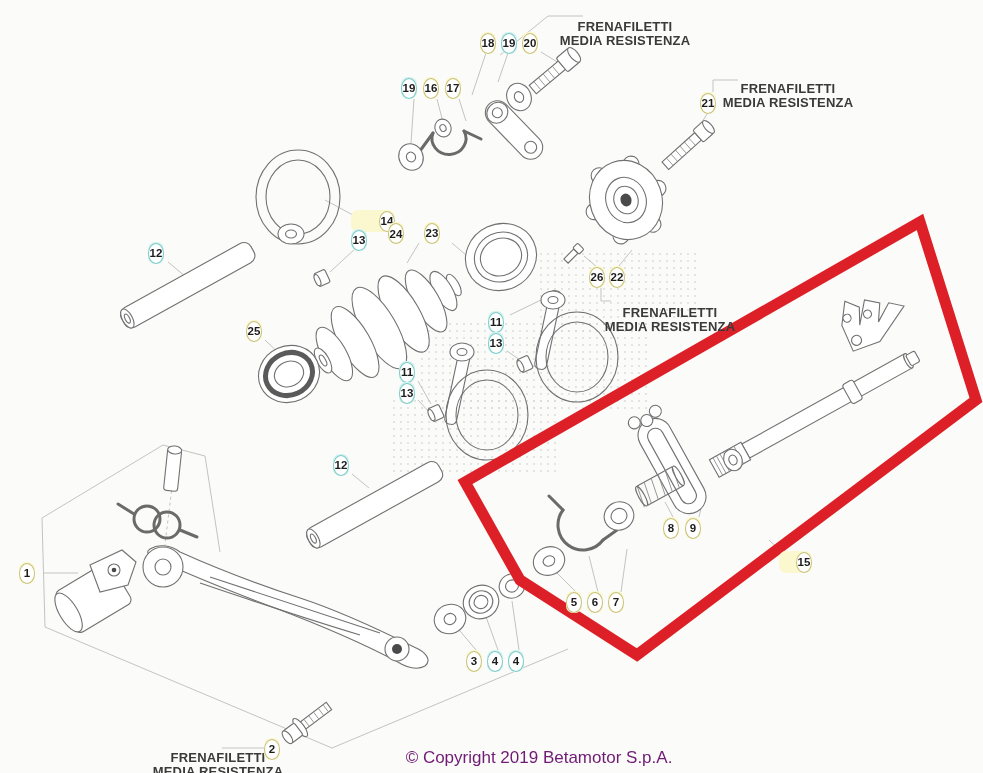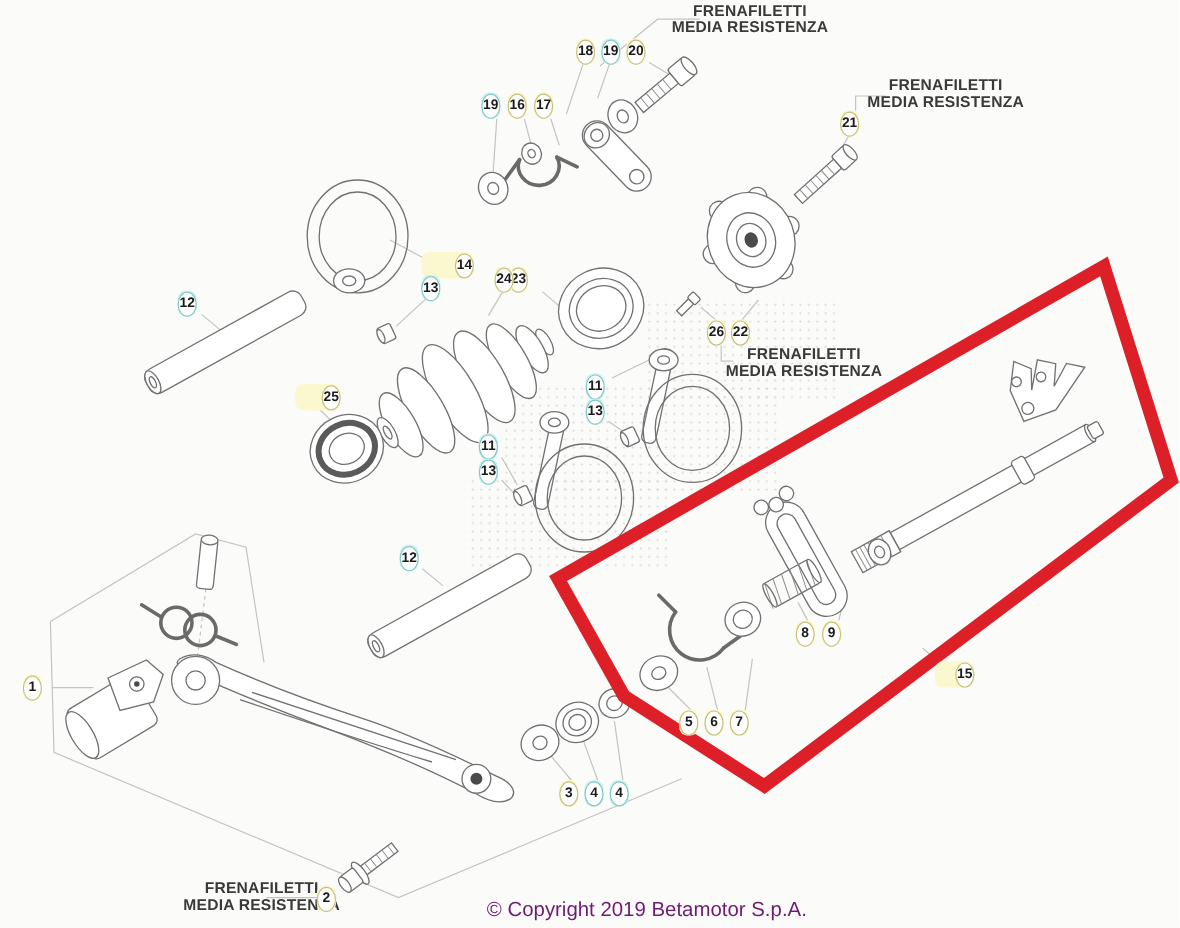--- a/index.html
+++ b/index.html
@@ -7,21 +7,21 @@
          font-family:"Liberation Sans", sans-serif;}
   svg{position:absolute;left:0;top:0;}
   .p{fill:#ffffff;stroke:#717171;stroke-width:1.1;}
   .pn{fill:none;stroke:#717171;stroke-width:1.1;}
   .dk{fill:#4a4a4a;stroke:none;}
   .lead{fill:none;stroke:#c3c3c0;stroke-width:1;}
   .wire{fill:none;stroke:#6a6a6a;stroke-width:3;stroke-linecap:round;}
   .thin{fill:none;stroke:#8a8a8a;stroke-width:0.8;}
   .note{position:absolute;transform:translateX(-50%);text-align:center;
         font-size:13px;font-weight:bold;line-height:14px;color:#3a3a3a;
-        letter-spacing:.2px;white-space:nowrap;z-index:30;}
+        letter-spacing:.2px;white-space:nowrap;z-index:30;margin-top:18px;}
   .badge{position:absolute;width:16px;height:22px;margin-left:-12px;margin-top:-11px;
          border-radius:7px;display:flex;align-items:center;justify-content:center;z-index:40;}
   .badge.yellow{background:var(--yf,#fbf8cf);}
   .badge.cyan{background:var(--cf,#d5f1ef);}
   .badge .num{width:19px;height:19px;border-radius:50%;background:#fff;
         display:flex;align-items:center;justify-content:center;
         font-size:11.5px;font-weight:bold;color:#1c1c1c;border:1.4px solid #aaa;}
   .badge.yellow .num{border-color:var(--yr,#c8c17c);}
   .badge.cyan .num{border-color:var(--cr,#79cbc8);}
   .copyright{position:absolute;left:494px;top:748px;transform:translateX(-50%);
@@ -407,24 +407,24 @@
       </div>
       <div class="badge yellow" style="left: 712px; top: 103px;">
         <span class="num">21</span>
       </div>
       <div class="badge yellow" style="left: 621px; top: 277px; text-align: center;">
         <span class="num">22</span>
       </div>
       <div class="badge yellow" style="left: 436px; top: 233px;">
         <span class="num">23</span>
       </div>
-      <div class="badge yellow" style="left: 424px; top: 233px;">
+      <div class="badge yellow" style="left: 400px; top: 233px; align-items: flex-end;">
         <span class="num">24</span>
       </div>
-      <div class="badge yellow" style="left: 258px; top: 331px; padding-left: 22px;">
+      <div class="badge yellow" style="left: 258px; top: 331px;">
         <span class="num">25</span>
       </div>
       <div class="badge yellow" style="left: 601px; top: 277px;">
         <span class="num">26</span>
       </div>
     </div>
 
 <div class="copyright">© Copyright 2019 Betamotor S.p.A.</div>
 
 </div>

